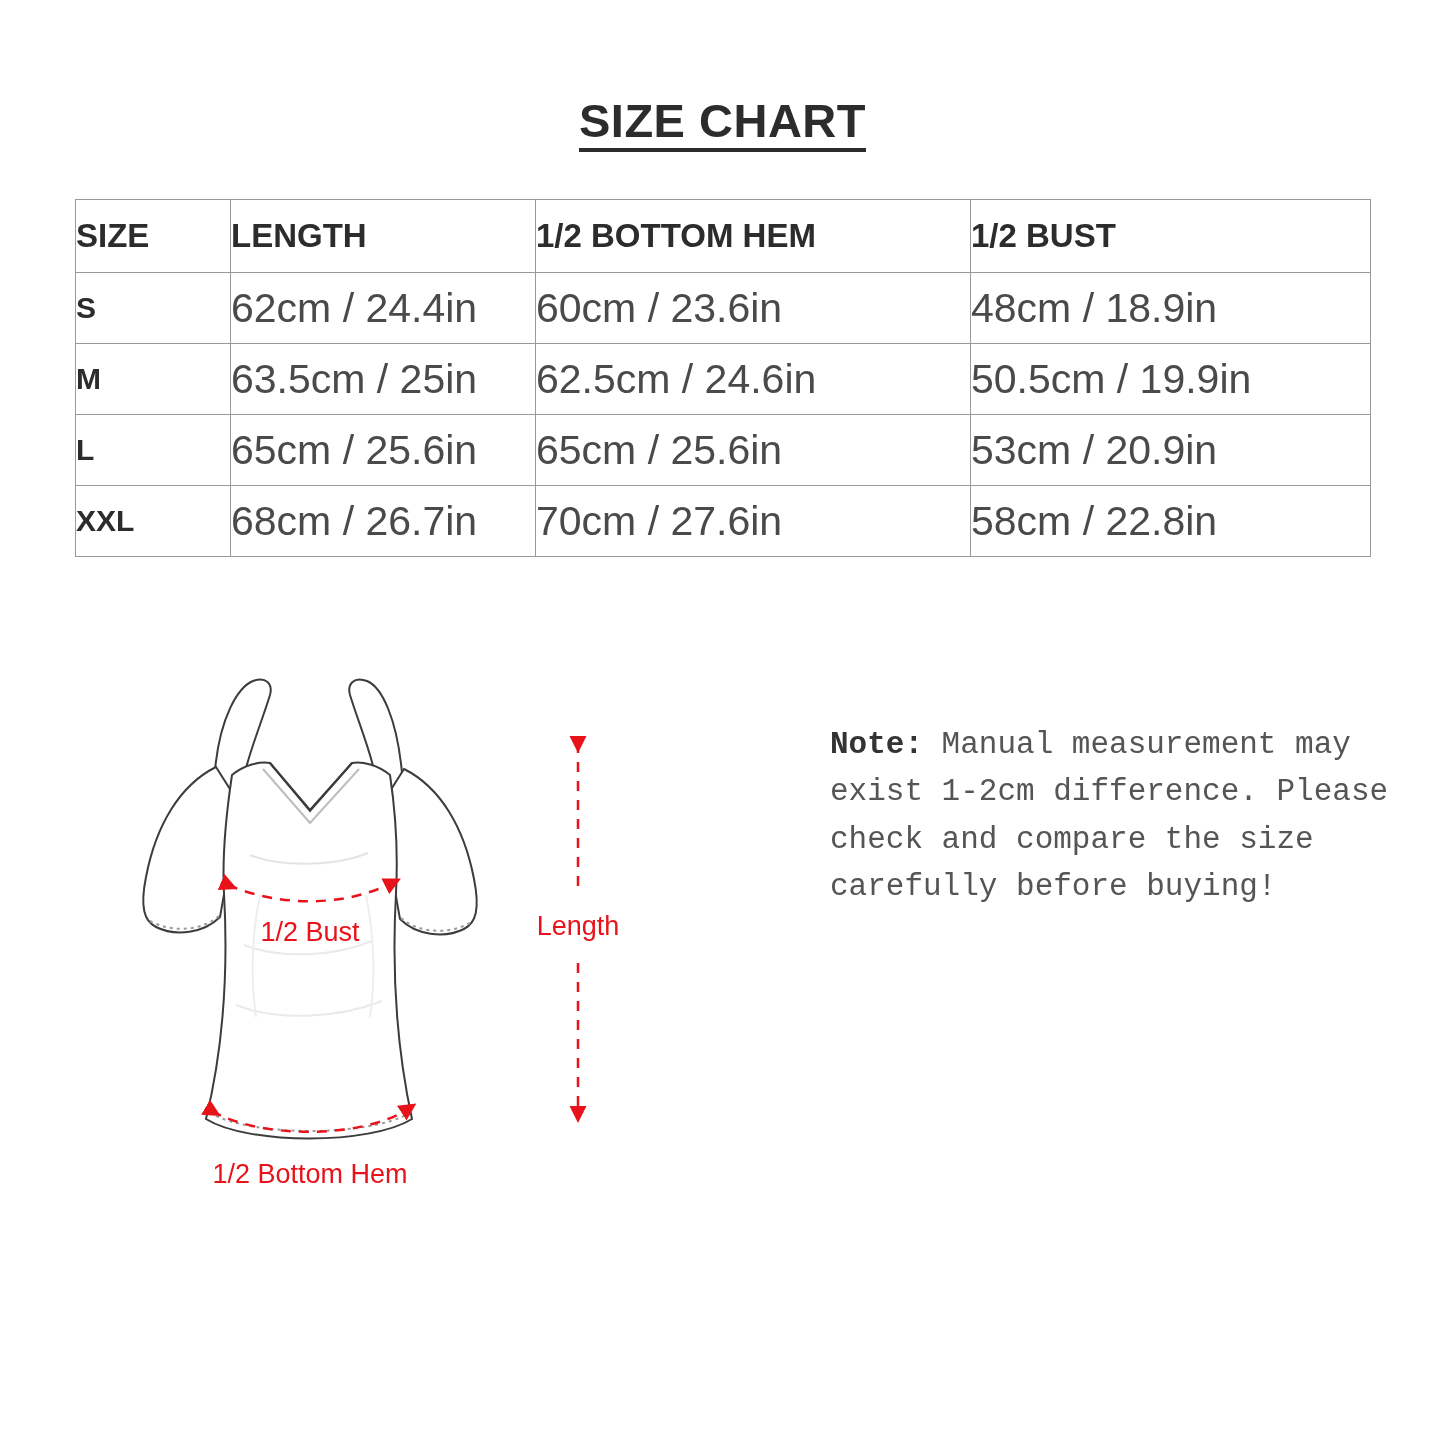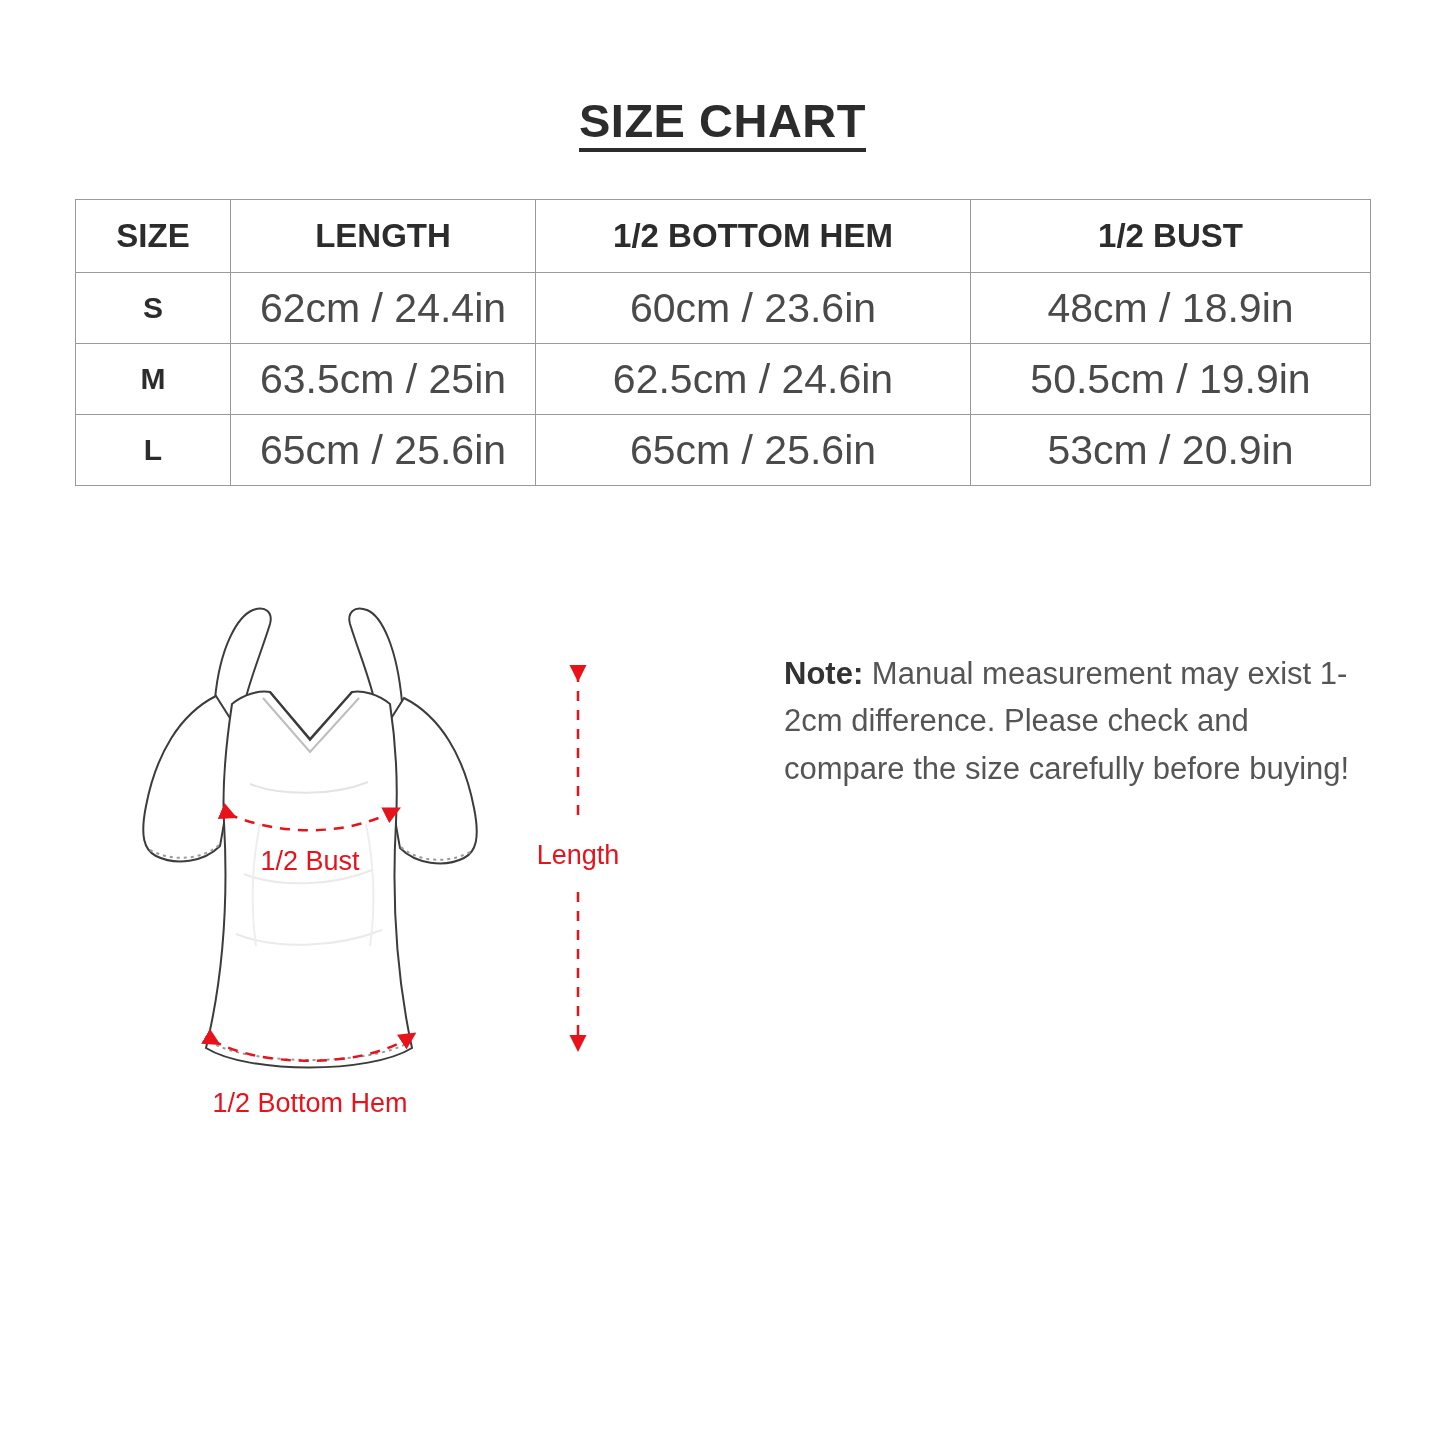--- a/index.html
+++ b/index.html
@@ -39,21 +39,21 @@
     width: 1295px;
   }
   table.size-chart {
     border-collapse: collapse;
     width: 100%;
     table-layout: fixed;
   }
   table.size-chart th,
   table.size-chart td {
     border: 1px solid #9a9a9a;
-    text-align: center;
+    text-align: left;
     vertical-align: middle;
     padding: 0;
   }
   table.size-chart th {
     height: 72px;
     font-size: 33px;
     font-weight: bold;
     color: #2c2c2c;
   }
   table.size-chart td {
@@ -92,26 +92,27 @@
     position: absolute;
     left: 520px;
     top: 0px;
     width: 160px;
     height: 560px;
   }
 
   
   .note {
     position: absolute;
-    left: 784px;
+    left: 830px;
     top: 86px;
     width: 580px;
     font-size: 31px;
     line-height: 1.52;
     color: #555555;
+    font-family: Liberation Mono, monospace;
   }
   .note b {
     color: #333333;
     font-weight: bold;
   }
 </style>
 </head>
 <body>
 
 <div class="title-wrap">
@@ -145,20 +146,26 @@
         <td class="size-cell">M</td>
         <td>63.5cm / 25in</td>
         <td>62.5cm / 24.6in</td>
         <td>50.5cm / 19.9in</td>
       </tr>
       <tr>
         <td class="size-cell">L</td>
         <td>65cm / 25.6in</td>
         <td>65cm / 25.6in</td>
         <td>53cm / 20.9in</td>
+      </tr>
+      <tr>
+        <td class="size-cell">XXL</td>
+        <td>68cm / 26.7in</td>
+        <td>70cm / 27.6in</td>
+        <td>58cm / 22.8in</td>
       </tr>
     </tbody>
   </table>
 </div>
 
 <div class="lower">
 
   <div class="garment">
     <svg width="560" height="560" viewBox="0 0 560 560" xmlns="http://www.w3.org/2000/svg">
       <defs>

